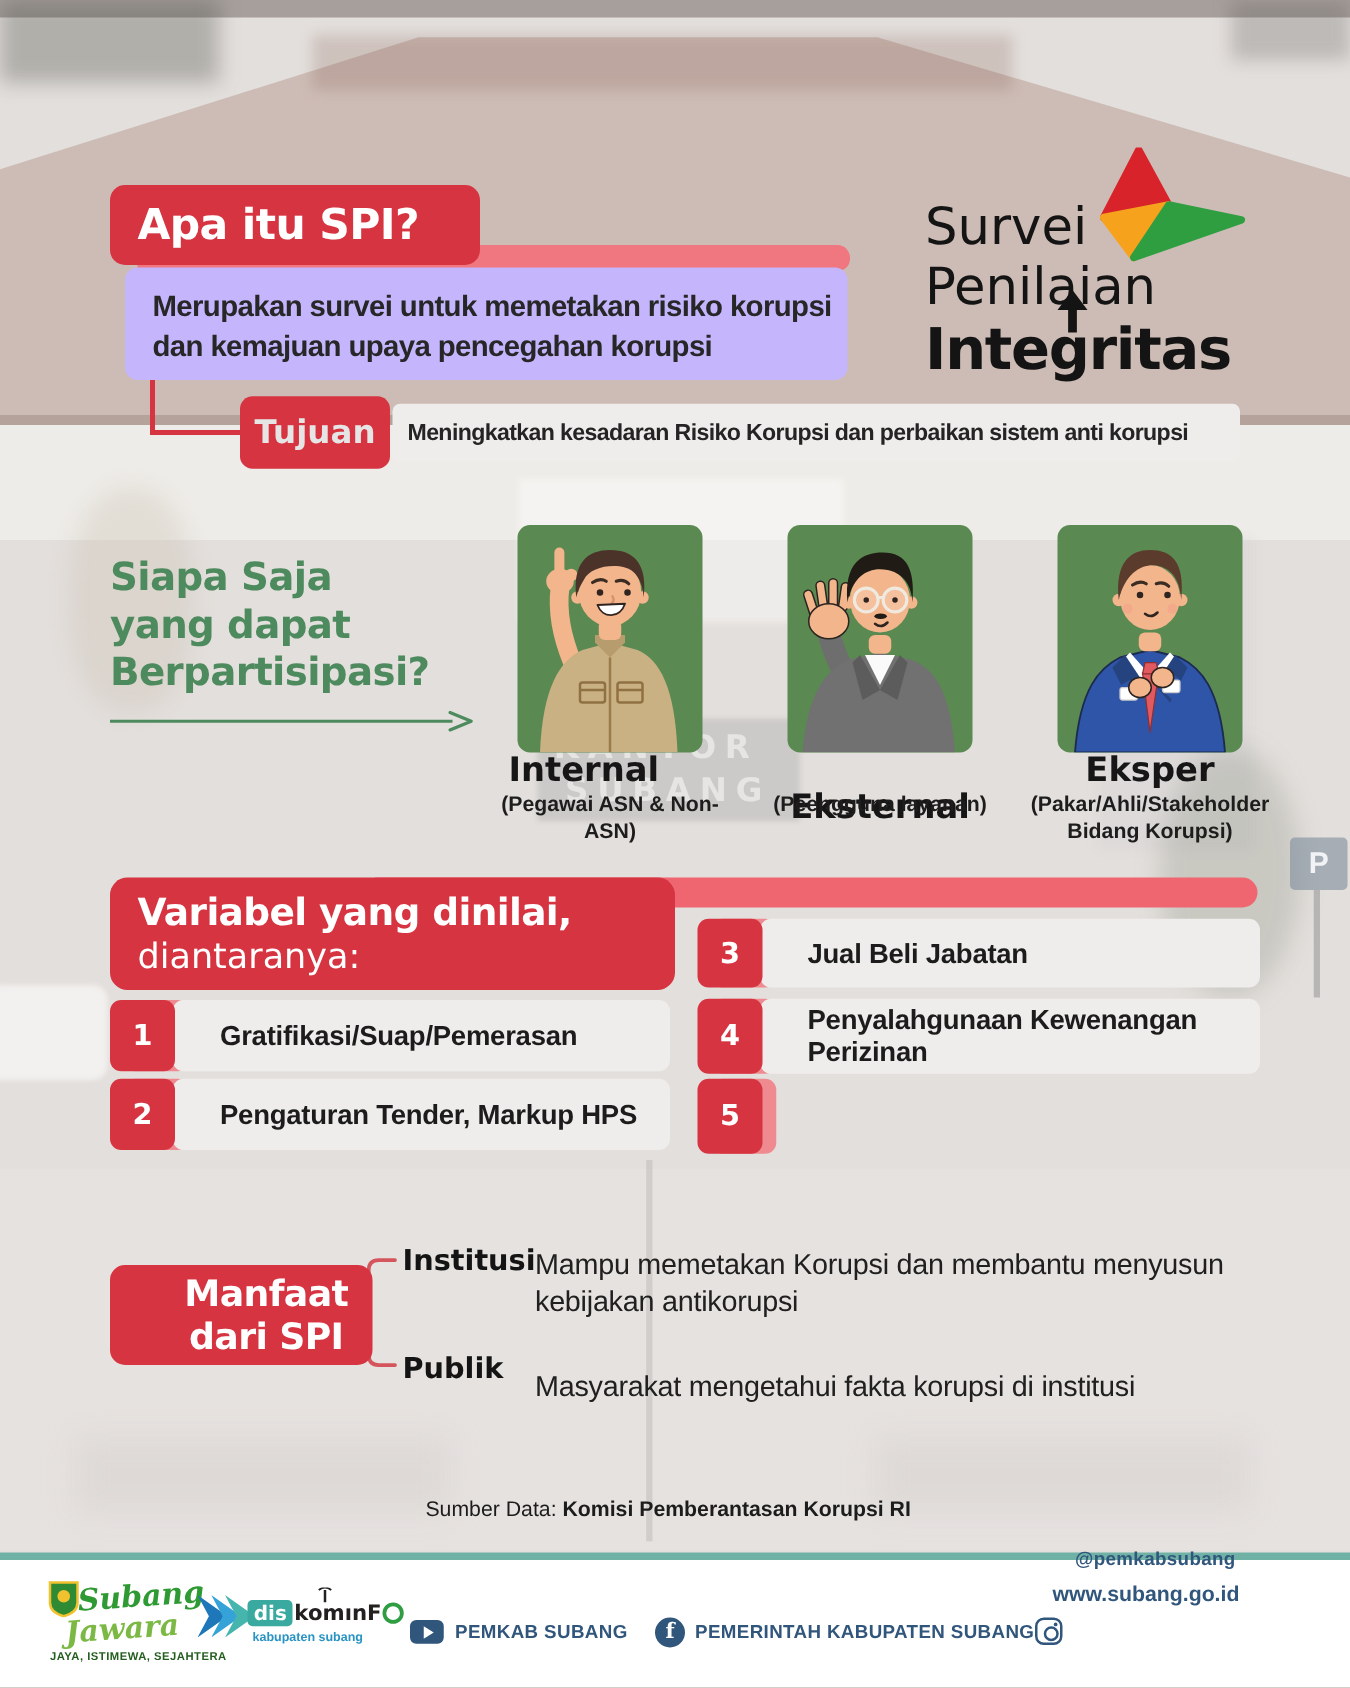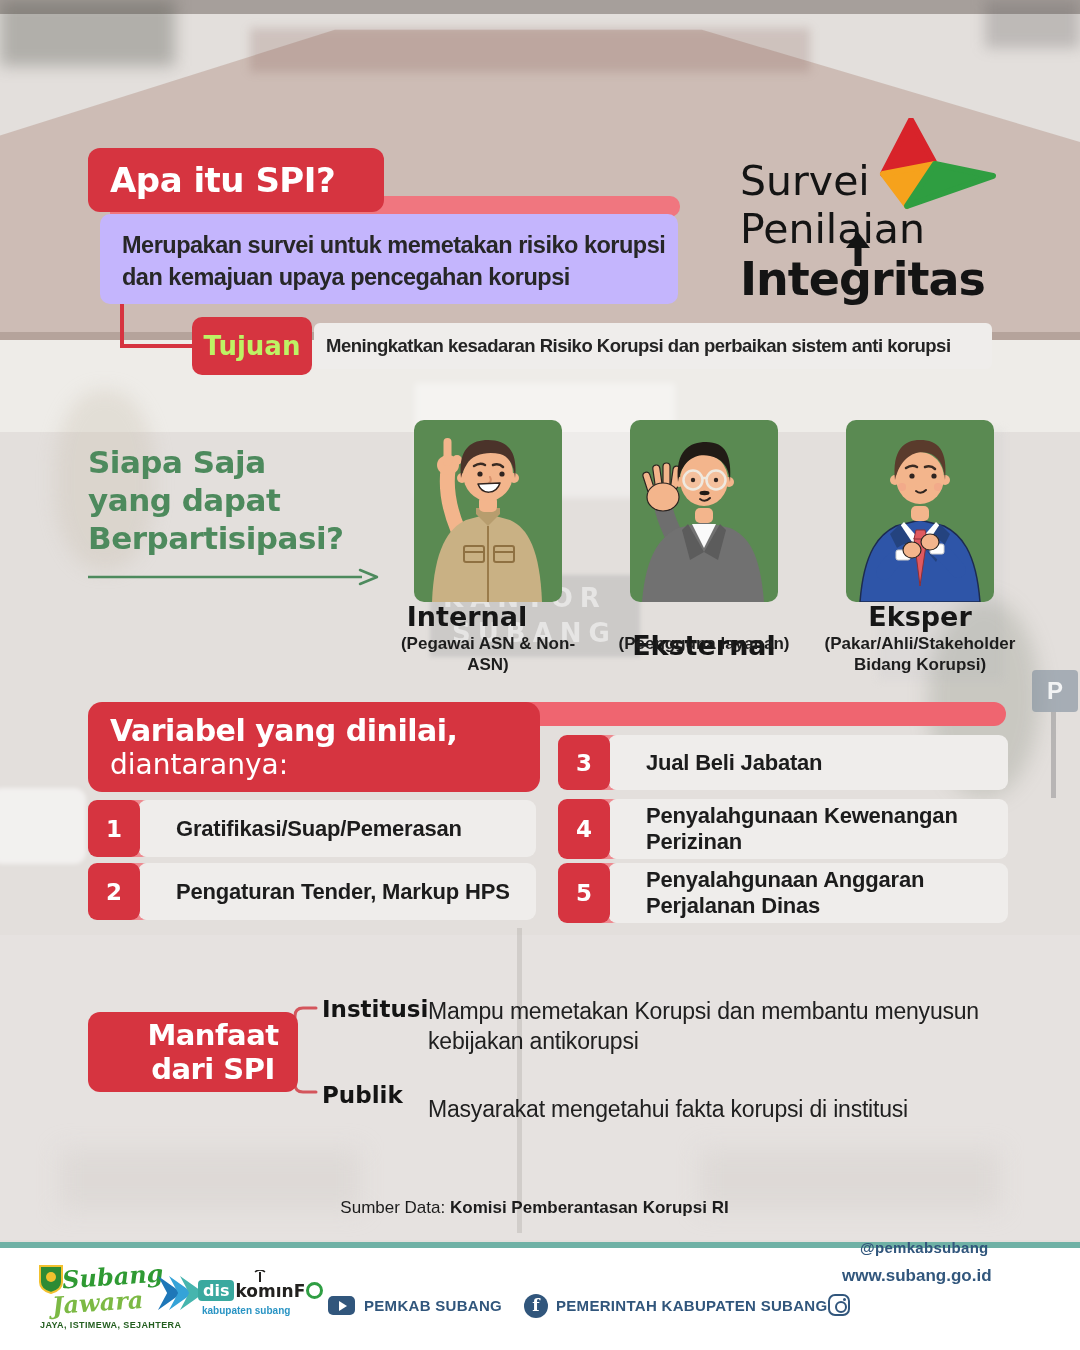--- a/index.html
+++ b/index.html
@@ -19,21 +19,21 @@
   .pink-strip{left:110px;top:196px;width:570px;height:21px;background:#f0767f;border-radius:0 10px 10px 0;z-index:2;}
   .desc-box{
     left:100px;top:214px;width:578px;height:90px;background:#c4b5fd;border-radius:10px;z-index:3;
     box-sizing:border-box;padding:15px 6px 0 22px;
     font-size:23.5px;font-weight:700;letter-spacing:-.5px;color:#272727;line-height:1.38;
   }
   .conn-v{left:120px;top:302px;width:4px;height:46px;background:#d63440;z-index:2;}
   .conn-h{left:120px;top:344px;width:76px;height:4px;background:#d63440;z-index:2;}
   .tujuan-box{
     left:192px;top:317px;width:120px;height:58px;background:#d63440;border-radius:10px;z-index:3;
-    color:#bef264;font-family:"DejaVu Sans",sans-serif;font-weight:800;font-size:26px;
+    color:#e5e5e5;font-family:"DejaVu Sans",sans-serif;font-weight:800;font-size:26px;
     display:flex;align-items:center;justify-content:center;
   }
   .tujuan-text{
     left:314px;top:323px;width:678px;height:46px;background:#efedeb;border-radius:6px;z-index:2;
     box-sizing:border-box;padding-left:12px;line-height:46px;white-space:nowrap;
     font-size:18.5px;font-weight:700;letter-spacing:-.5px;color:#242424;
   }
   .logo-line{left:740px;color:#141414;font-family:"DejaVu Sans",sans-serif;z-index:3;}
   .logo-l1{top:157px;font-size:41px;font-weight:400;}
   .logo-l2{top:205px;font-size:41px;font-weight:400;}
@@ -290,23 +290,20 @@
       </div>
     <div class="item-box">
         <span class="t">Penyalahgunaan Kewenangan Perizinan</span>
       </div>
   </div>
   <div class="var-item" style="left:558px;top:863px;width:450px;height:60px;">
     <div class="num-wrap">
         <div class="num-shadow"></div>
         <div class="num-tab">5</div>
       </div>
-    <div class="item-box">
-        <span class="t">Penyalahgunaan Anggaran Perjalanan Dinas</span>
-      </div>
   </div>
 
   <div class="abs manfaat-box">
     <span>Manfaat</span>
     <span>dari SPI</span>
   </div>
   <svg class="abs bracket" width="64" height="104" viewBox="0 0 64 104">
     <path d="M60,10 H47 Q39,10 39,18 V86 Q39,94 47,94 H60 M39,52 H2" fill="none" stroke="#d4555c" stroke-width="3" stroke-linecap="round"></path>
   </svg>
   <div class="abs ben-label" style="left:322px;top:996px;">Institusi</div>

